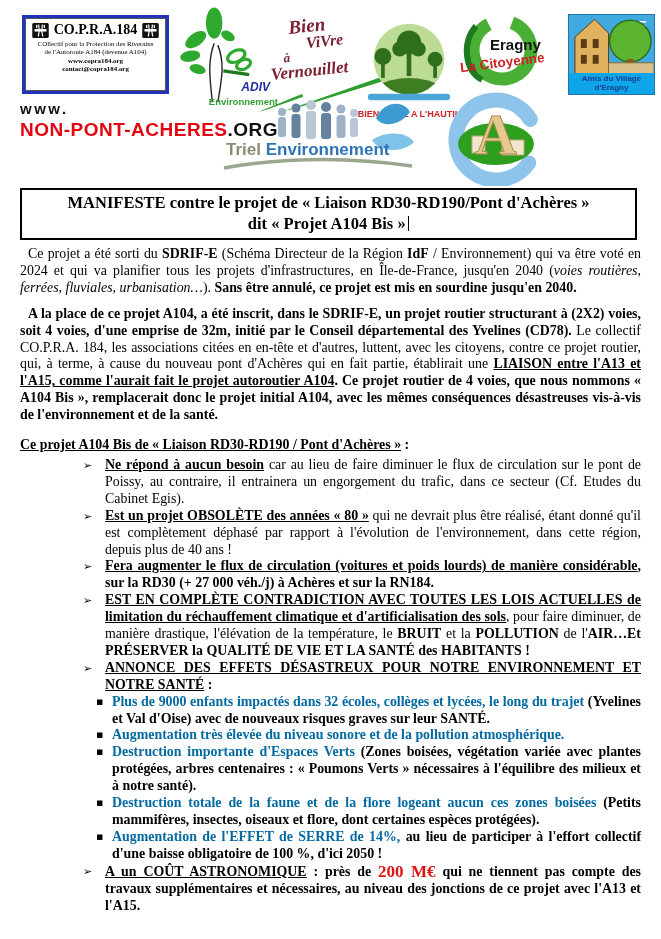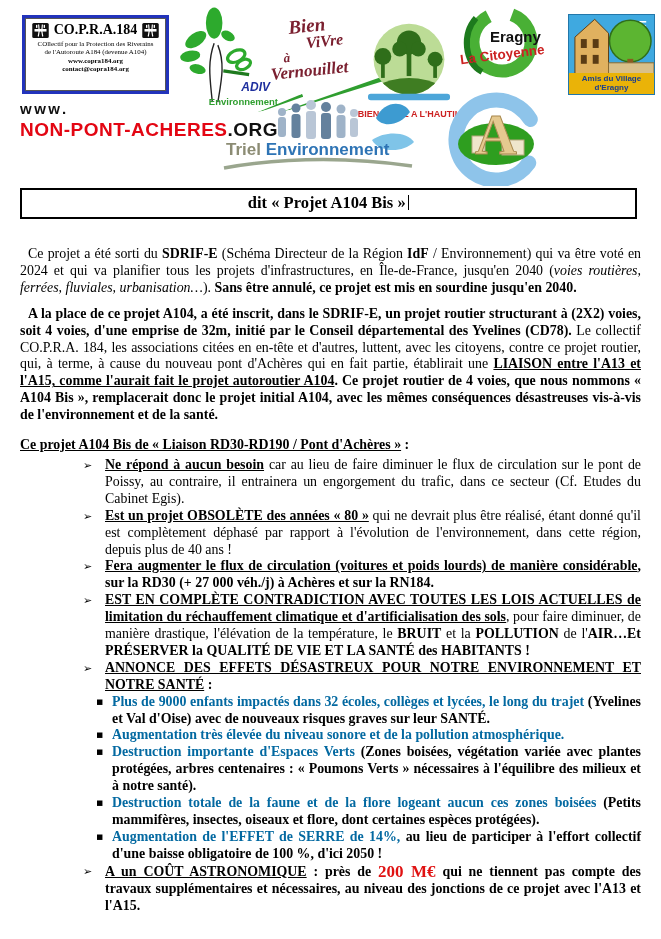--- a/index.html
+++ b/index.html
@@ -30,33 +30,33 @@
   .vern .l4{margin-left:8px;font-size:17px;line-height:17px;}
   .swoosh{position:absolute;background:#2f9e2f;}
   .swoosh.s1{left:278px;top:86px;width:118px;height:13px;transform:rotate(-13deg);
              clip-path:polygon(0 100%,100% 0,100% 38%,7% 100%);}
   .swoosh.s2{left:256px;top:99px;width:48px;height:8px;transform:rotate(-13deg);
              clip-path:polygon(0 100%,100% 0,100% 40%,8% 100%);}
 
   .hautil{position:absolute;left:352px;top:22px;width:114px;text-align:center;}
   .hautil-label{color:#cc2222;font:bold 9px "Liberation Sans",sans-serif;margin-top:1px;letter-spacing:0;}
 
-  .eragny{position:absolute;left:452px;top:0;width:120px;height:94px;}
+  .eragny{position:absolute;left:452px;top:8px;width:120px;height:94px;}
   .eragny svg{position:absolute;left:0;top:0;}
   .eragny-name{position:absolute;left:38px;top:28px;color:#111;
                font:bold 15px "Liberation Sans",sans-serif;}
   .eragny-sub{position:absolute;left:8px;top:47px;color:#cc2222;
               font:bold 13.5px "Liberation Sans",sans-serif;transform:rotate(-7deg);}
 
   .ave{position:absolute;left:568px;top:14px;width:87px;height:81px;background:#3fa9e0;
        border:1px solid #2277aa;box-sizing:border-box;}
   .ave-acronym{position:absolute;top:3px;right:6px;color:#fff;
                font:bold 13px "Liberation Sans",sans-serif;letter-spacing:1px;}
   .ave svg{position:absolute;left:0;bottom:17px;}
-  .ave-caption{position:absolute;bottom:0;left:0;right:0;background:#eab308;color:#1a3f8f;
+  .ave-caption{position:absolute;bottom:0;left:0;right:0;background:#0ea5e9;color:#1a3f8f;
                font:bold 8px "Liberation Sans",sans-serif;text-align:center;padding:1px 2px 2px;}
 
   .site{position:absolute;left:20px;top:100px;font-family:"Liberation Sans",sans-serif;font-weight:bold;}
   .site-www{font-size:15px;letter-spacing:2.5px;color:#111;}
   .site-domain{font-size:19px;margin-top:2px;letter-spacing:.5px;}
   .site-domain .red{color:#e30613;}
   .site-domain .dark{color:#111;}
 
   .triel{position:absolute;left:216px;top:96px;width:205px;height:88px;}
   .triel svg{position:absolute;left:0;top:0;}
@@ -248,20 +248,21 @@
         <circle cx="58" cy="56" r="40" fill="none" stroke="#8ec4ea" stroke-width="15" stroke-dasharray="205 60" stroke-linecap="round" transform="rotate(35 58 56)"></circle>
         <ellipse cx="58" cy="60" rx="38" ry="21" fill="#2e9e1f"></ellipse>
         <rect x="34" y="52" width="13" height="17" fill="#efe6cc" stroke="#b7a87e"></rect>
         <rect x="64" y="56" width="22" height="15" fill="#efe6cc" stroke="#b7a87e"></rect>
         <text x="58" y="70" font-family="Liberation Serif, serif" font-weight="bold" font-size="58" fill="#e5c98f" stroke="#a98a4f" stroke-width="1" text-anchor="middle">A</text>
       </svg>
     </div>
   </header>
 
   <div class="title-box">
+    <div>MANIFESTE contre le projet de « Liaison RD30-RD190/Pont d'Achères »</div>
     <div>
       <span>dit « Projet A104 Bis »</span><span class="caret"></span>
     </div>
   </div>
 
   <main class="content">
     <p class="para"><span class="s-p">Ce projet a été sorti du </span><span class="s-b">SDRIF-E</span><span class="s-p"> (Schéma Directeur de la Région </span><span class="s-b">IdF</span><span class="s-p"> / Environnement) qui va être voté en 2024 et qui va planifier tous les projets d'infrastructures, en Île-de-France, jusqu'en 2040 (</span><span class="s-i">voies routières, ferrées, fluviales, urbanisation…</span><span class="s-p">). </span><span class="s-b">Sans être annulé, ce projet est mis en sourdine jusqu'en 2040.</span></p>
     <p class="para p3"><span class="s-b">A la place de ce projet A104, a été inscrit, dans le SDRIF-E, un projet routier structurant à (2X2) voies, soit 4 voies, d'une emprise de 32m, initié par le Conseil départemental des Yvelines (CD78). </span><span class="s-p">Le collectif CO.P.R.A. 184, les associations citées en en-tête et d'autres, luttent, avec les citoyens, contre ce projet routier, qui, à terme, à cause du nouveau pont d'Achères qui en fait partie, établirait une </span><span class="s-bu">LIAISON entre l'A13 et l'A15, comme l'aurait fait le projet autoroutier A104</span><span class="s-b">. Ce projet routier de 4 voies, que nous nommons « A104 Bis », remplacerait donc le projet initial A104, avec les mêmes conséquences désastreuses vis-à-vis de l'environnement et de la santé.</span></p>
 
     <p class="section-heading"><span class="s-bu">Ce projet A104 Bis de « Liaison RD30-RD190 / Pont d'Achères »</span><span class="s-b"> :</span></p>

